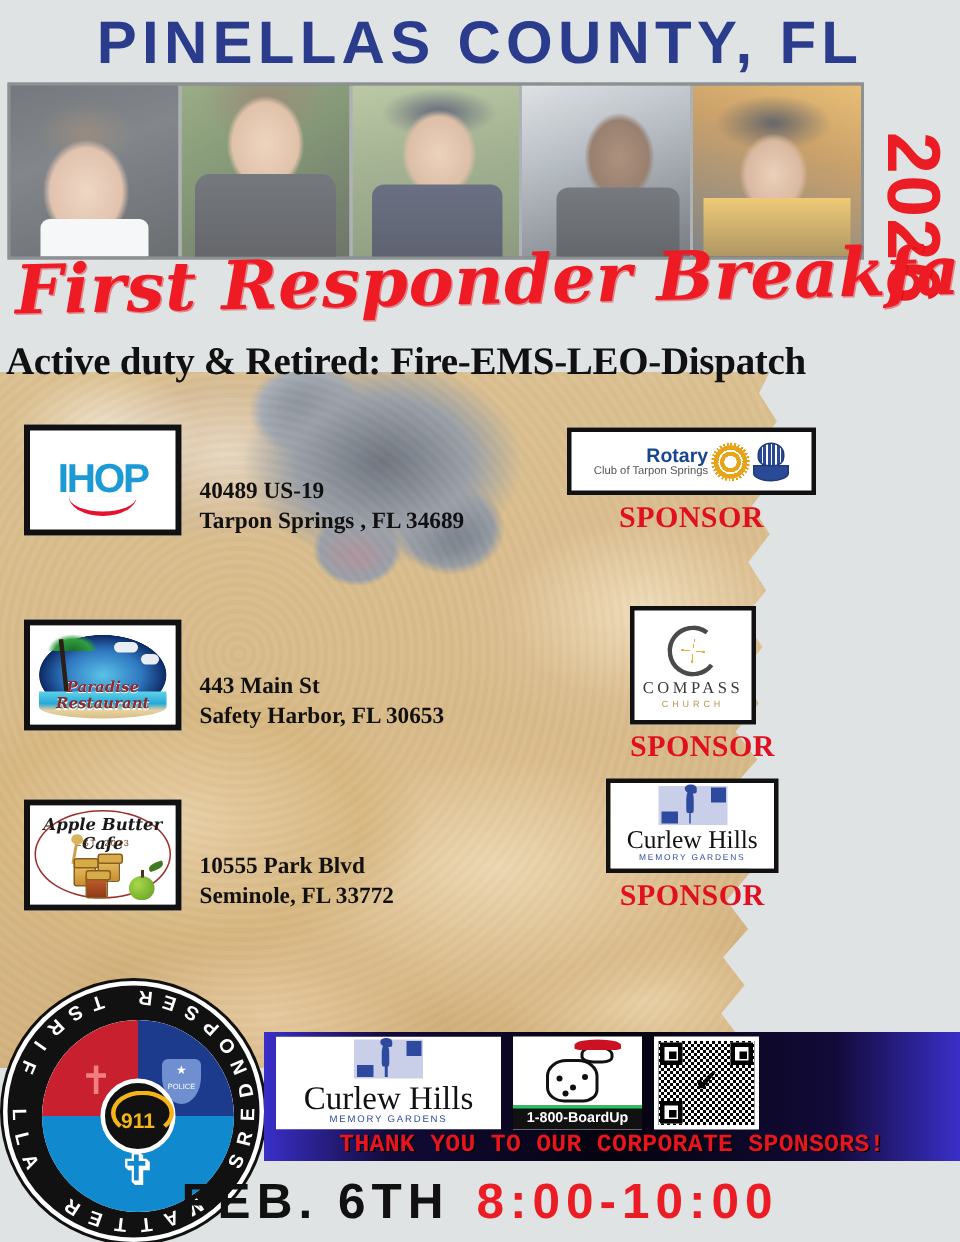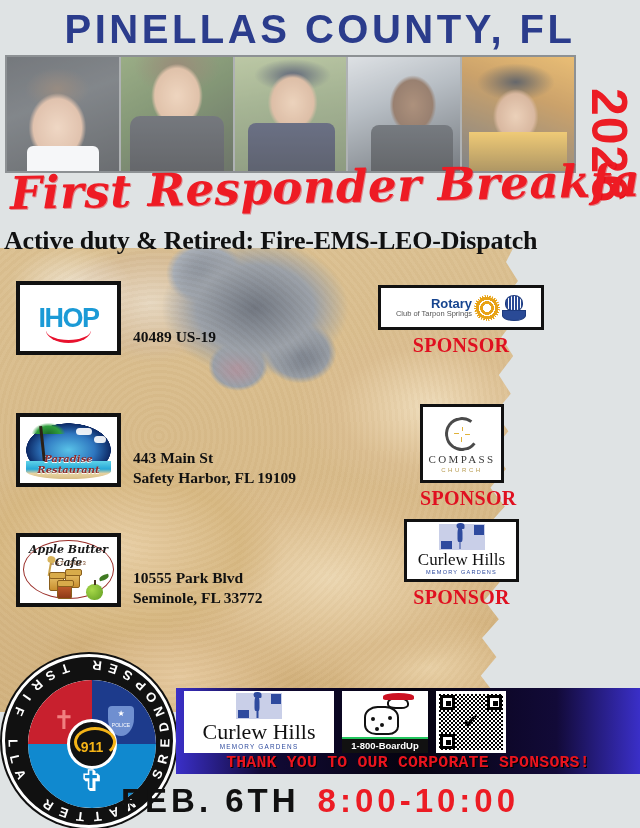--- a/index.html
+++ b/index.html
@@ -315,37 +315,38 @@
 
   <div class="venue" id="venue0">
     <div class="v-box">
       <div class="ihop">
         <span>IHOP</span>
         <span class="smile"></span>
       </div>
     </div>
     <div class="v-addr">
       <div>40489 US-19</div>
+      <div>Tarpon Springs , FL 34689</div>
     </div>
   </div>
 
   <div class="venue" id="venue1">
     <div class="v-box">
       <div class="paradise">
         <div class="cloud" style="left:58%;top:18%"></div>
         <div class="cloud" style="left:76%;top:30%;width:12px"></div>
         <div class="frond"></div>
         <div class="palm"></div>
         <div class="beach"></div>
         <div class="ptxt">Paradise Restaurant</div>
       </div>
     </div>
     <div class="v-addr">
       <div>443 Main St</div>
-      <div>Safety Harbor, FL 19109</div>
+      <div>Safety Harbor, FL 30653</div>
     </div>
   </div>
 
   <div class="venue" id="venue2">
     <div class="v-box">
       <div class="abc">
         <div class="ring"></div>
         <div class="name">Apple Butter Cafe</div>
         <div class="est">EST. 2023</div>
         <div class="spoon"></div>

